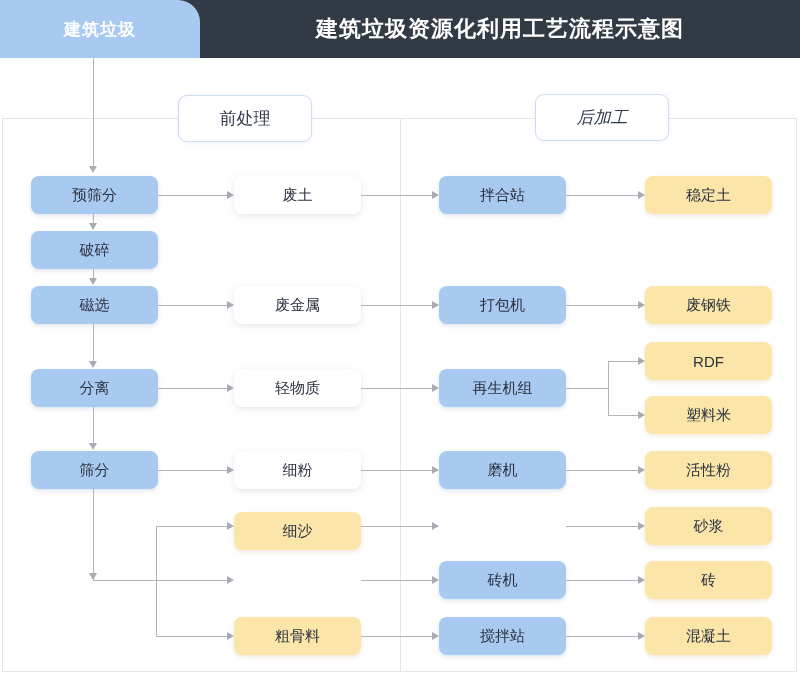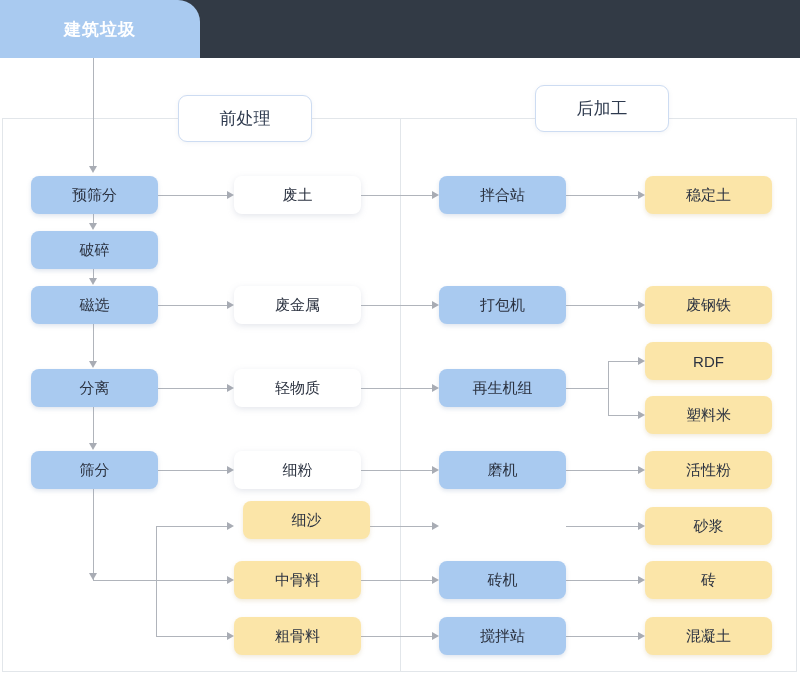--- a/index.html
+++ b/index.html
@@ -47,21 +47,21 @@
     position:absolute;height:45px;
     background:#ffffff;
     border:1px solid #cddcf2;
     border-radius:9px;
     display:flex;align-items:center;justify-content:center;
     font-size:17px;color:#2e3a4e;
     box-shadow:0 1px 4px rgba(120,140,170,0.10);
     z-index:5;
   }
   #chip-pre{left:134px;top:95px;width:132px;margin-left:44px;}
-  #chip-post{left:535px;top:85px;width:132px;}
+  #chip-post{left:535px;top:94px;width:132px;font-style:italic;}
 
   
   .node{
     position:absolute;width:127px;height:38px;
     border-radius:8px;
     display:flex;align-items:center;justify-content:center;
     font-size:15px;color:#2b3240;
     box-sizing:border-box;
     z-index:4;
   }
@@ -84,20 +84,21 @@
     border-right:4px solid transparent;
     border-top:7px solid #a8acb4;
   }
 </style>
 </head>
 <body>
 
 <div id="stage">
 
   <div class="header-bar"></div>
+  <div class="header-title">建筑垃圾资源化利用工艺流程示意图</div>
   <div class="header-tab">建筑垃圾</div>
 
   <div class="frame"></div>
   <div class="frame-divider"></div>
 
   <div class="stage-chip" id="chip-pre">前处理</div>
   <div class="stage-chip" id="chip-post">后加工</div>
 
   <div class="vline" style="left:93px;top:58px;height:110px;"></div>
   <div class="arrow-d" style="left:89px;top:166px;"></div>
@@ -187,22 +188,21 @@
   <div class="node blue" style="left:31px;top:176px;">预筛分</div>
   <div class="node blue" style="left:31px;top:231px;">破碎</div>
   <div class="node blue" style="left:31px;top:286px;">磁选</div>
   <div class="node blue" style="left:31px;top:369px;">分离</div>
   <div class="node blue" style="left:31px;top:451px;">筛分</div>
 
   <div class="node white" style="left:234px;top:176px;">废土</div>
   <div class="node white" style="left:234px;top:286px;">废金属</div>
   <div class="node white" style="left:234px;top:369px;">轻物质</div>
   <div class="node white" style="left:234px;top:451px;">细粉</div>
-  <div class="node yellow" style="left:234px;top:501px;margin-left:9px;">细沙</div>
-  <div class="node yellow" style="left:234px;top:561px;">中骨料</div>
+  <div class="node yellow" style="left:234px;top:512px;">细沙</div>
   <div class="node yellow" style="left:234px;top:617px;">粗骨料</div>
 
   <div class="node blue" style="left:439px;top:176px;">拌合站</div>
   <div class="node blue" style="left:439px;top:286px;">打包机</div>
   <div class="node blue" style="left:439px;top:369px;">再生机组</div>
   <div class="node blue" style="left:439px;top:451px;">磨机</div>
   <div class="node blue" style="left:439px;top:561px;">砖机</div>
   <div class="node blue" style="left:439px;top:617px;">搅拌站</div>
 
   <div class="node yellow" style="left:645px;top:176px;">稳定土</div>

